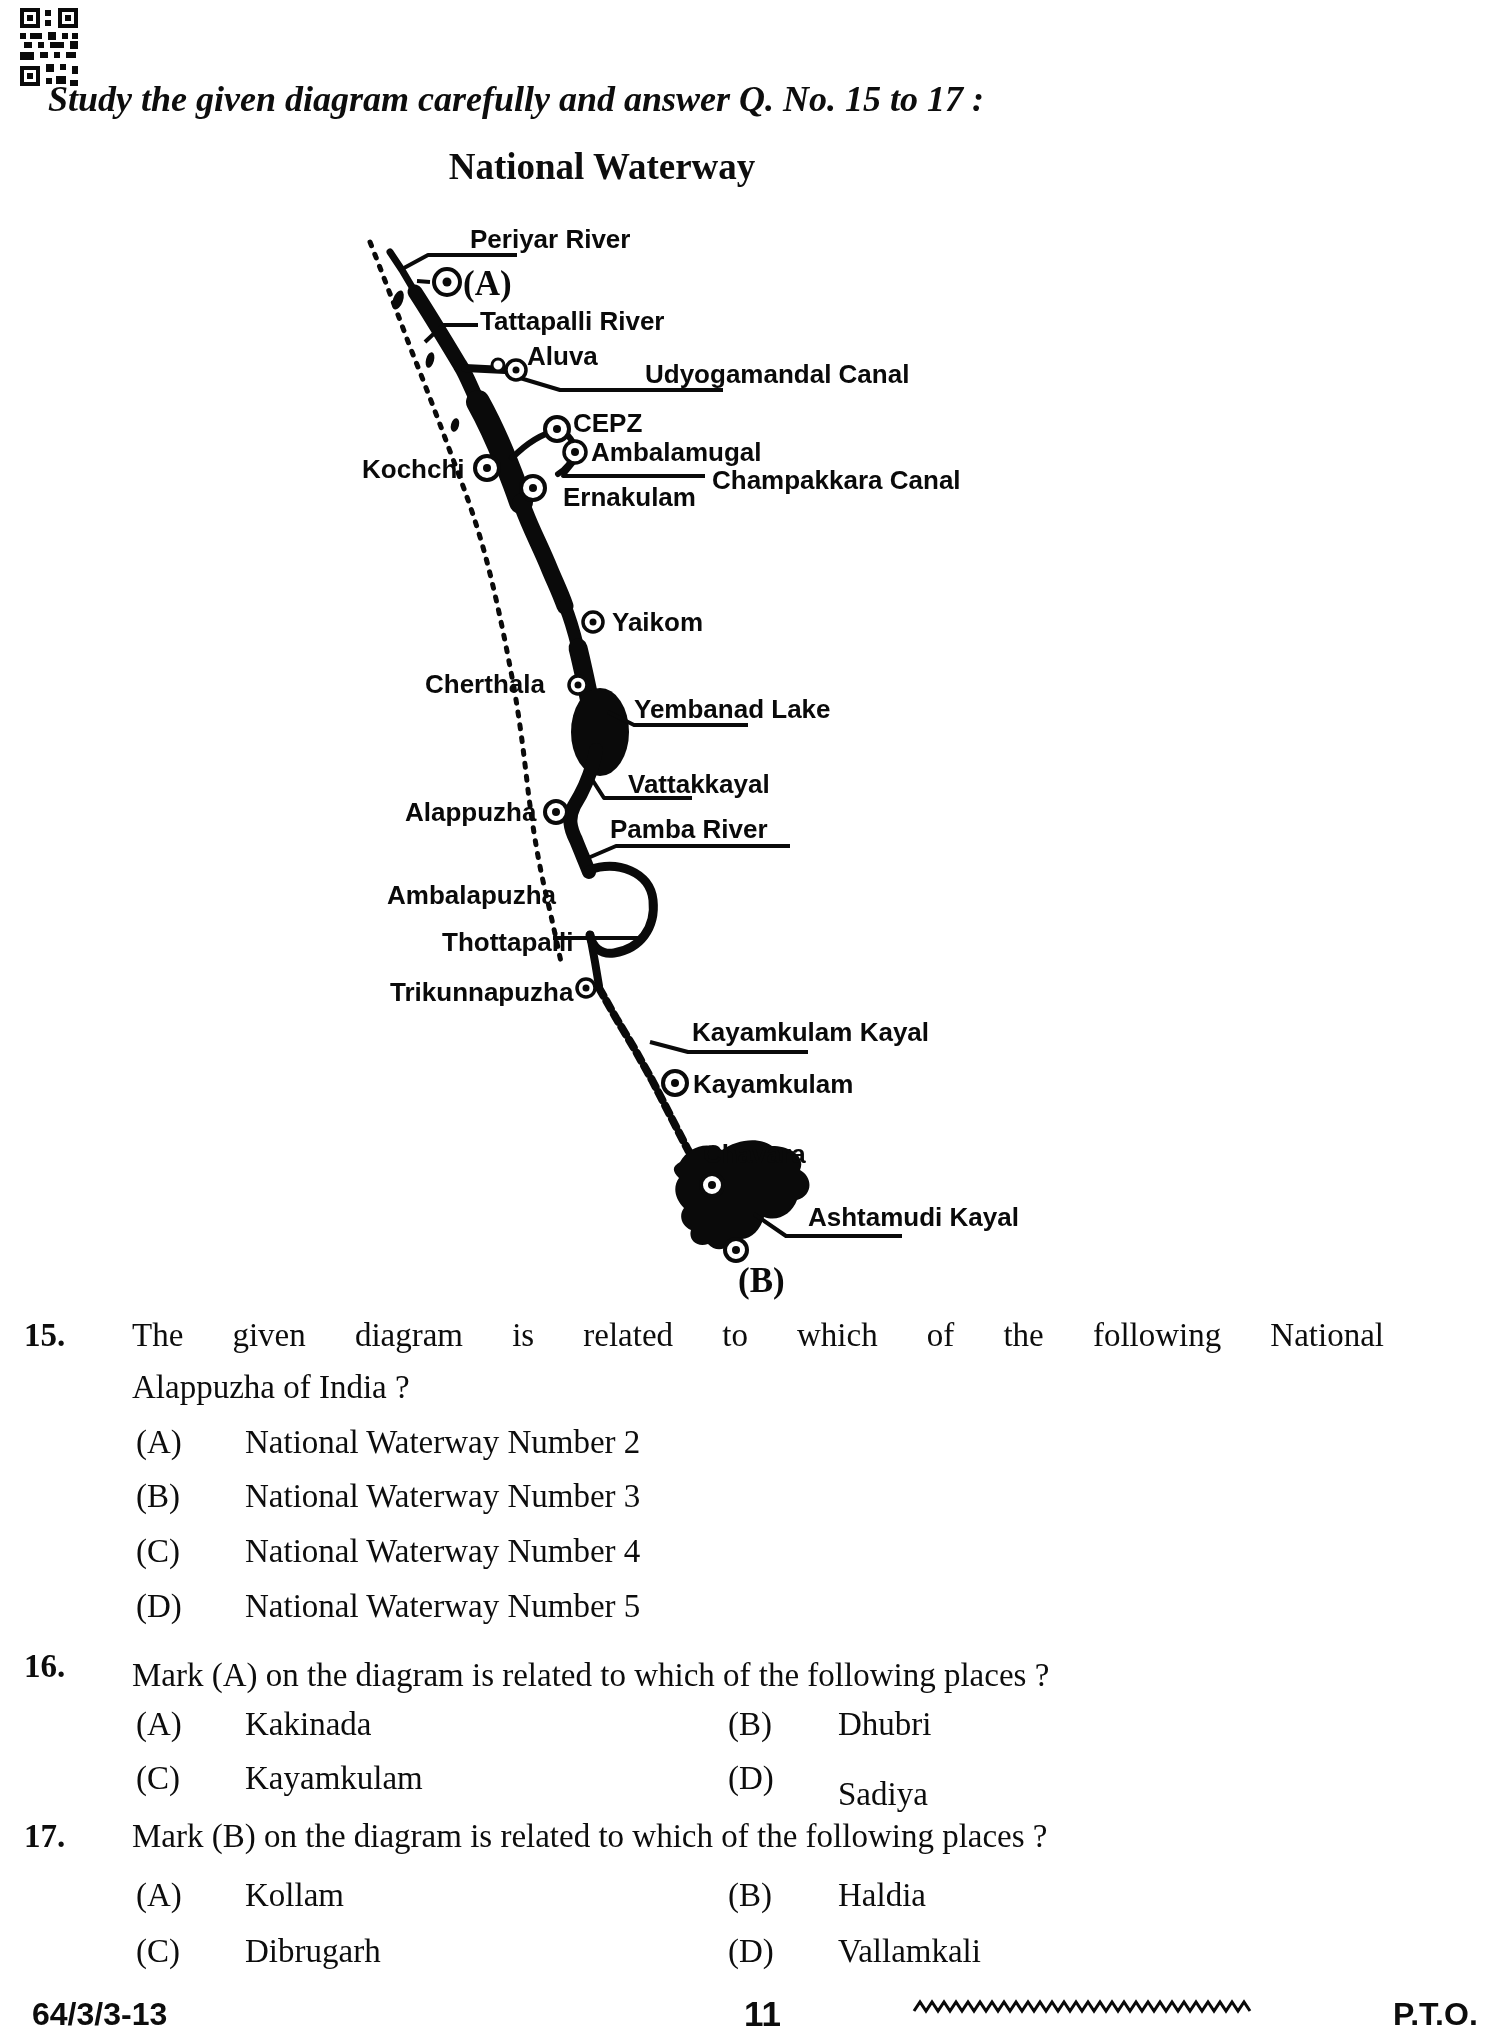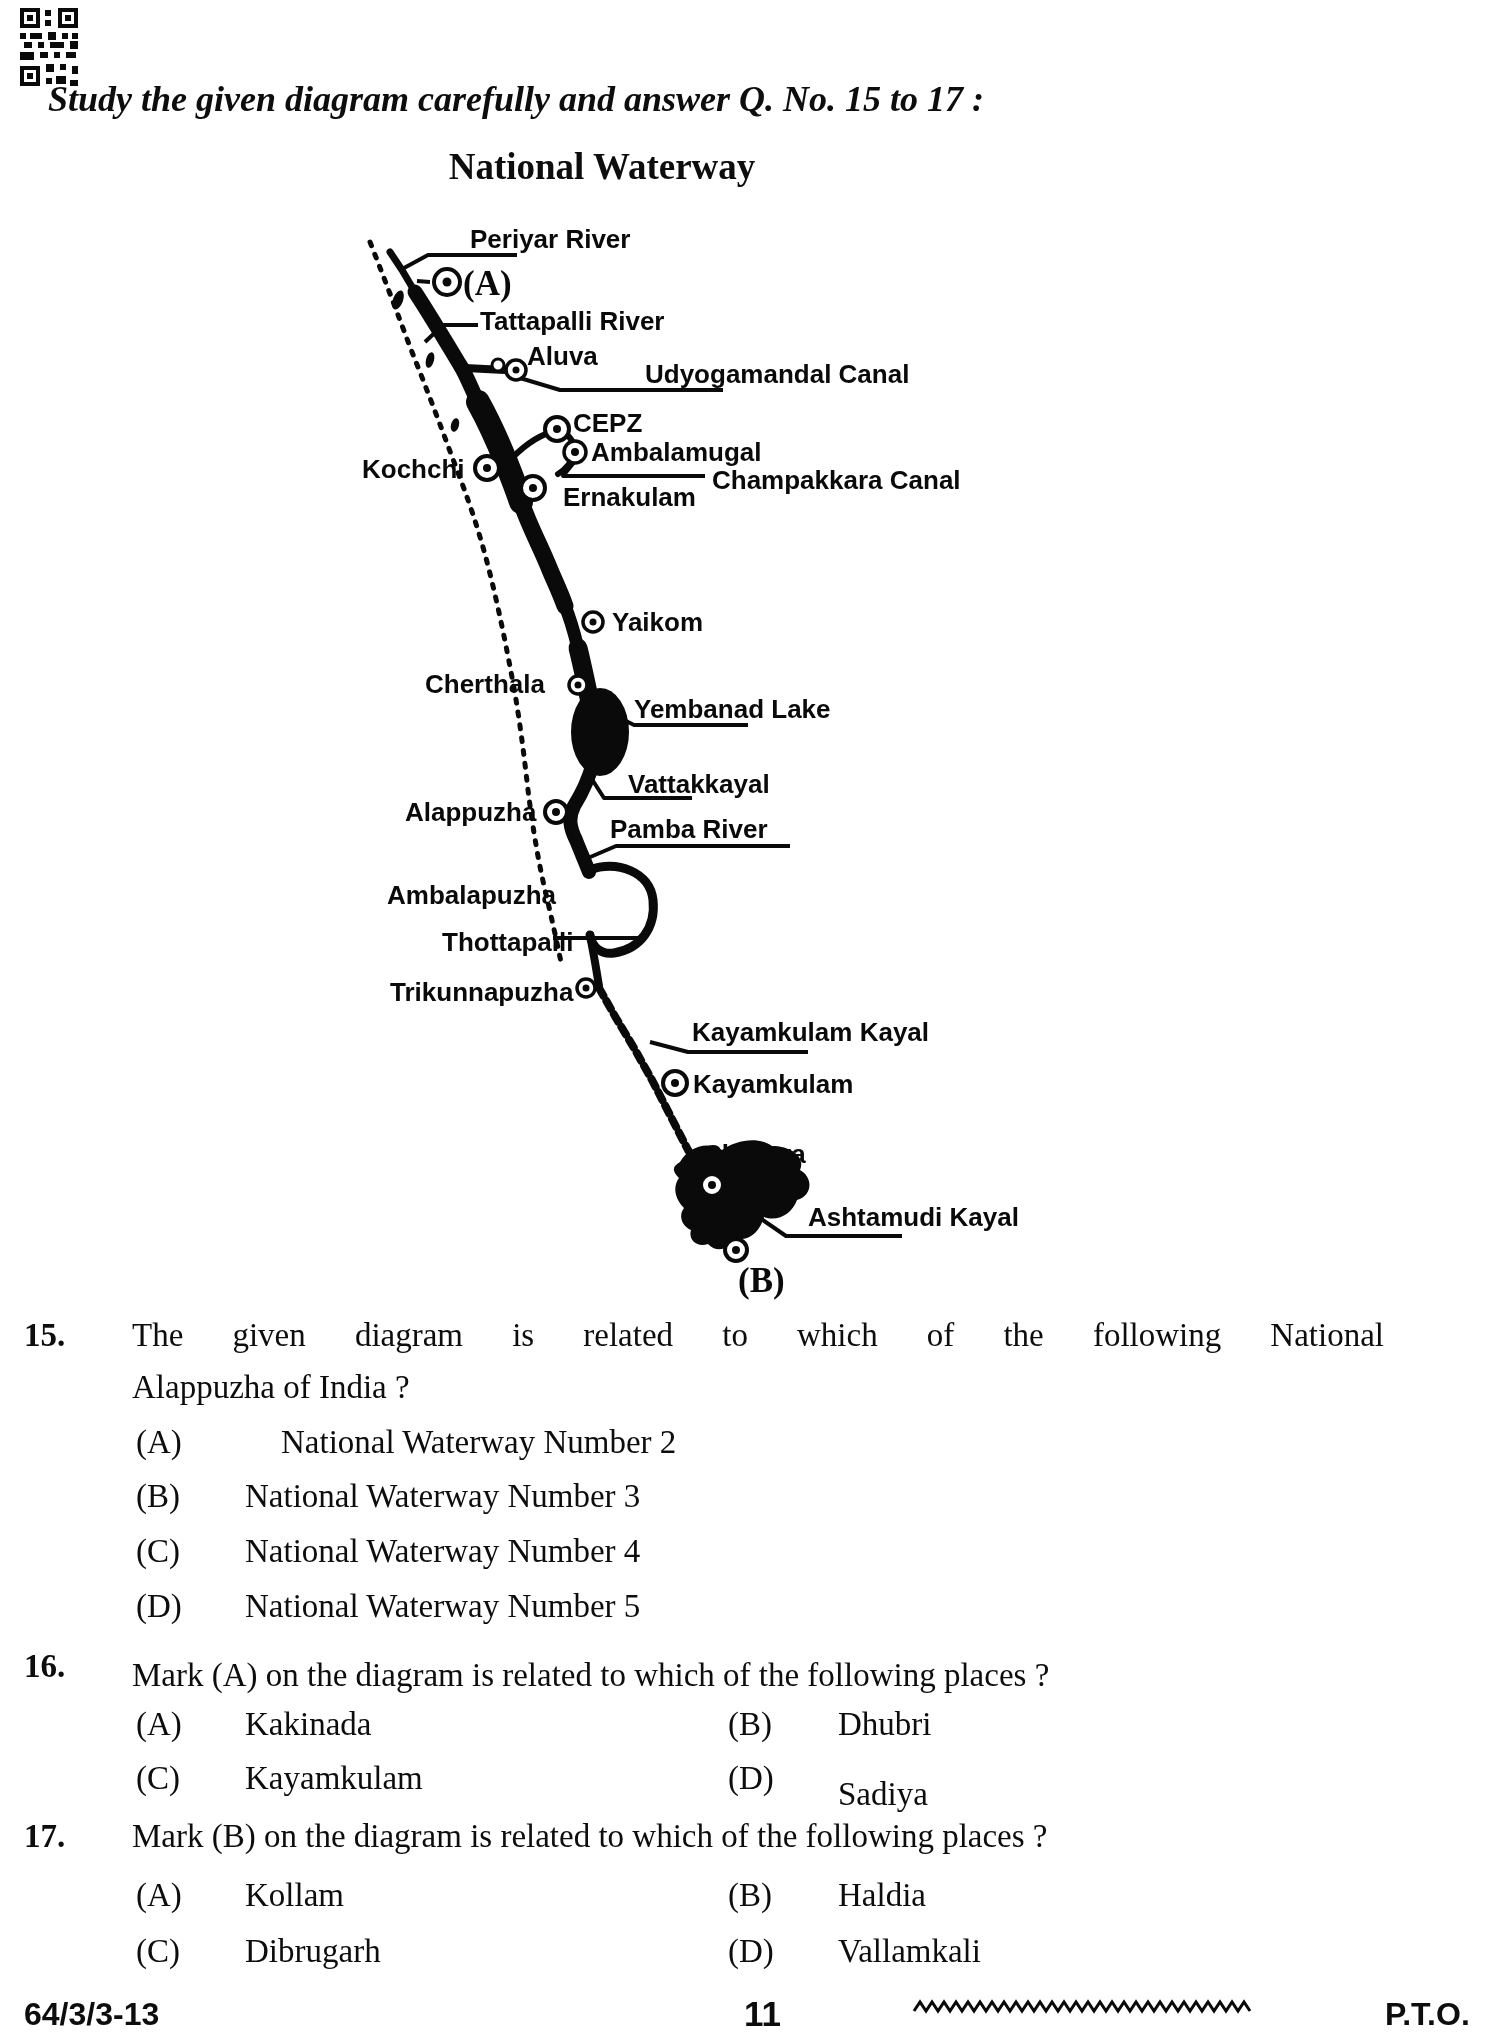--- a/index.html
+++ b/index.html
@@ -5,21 +5,21 @@
   html,body{margin:0;padding:0;background:#ffffff;}
   body{position:relative;width:1505px;height:2034px;font-family:"Liberation Serif",serif;color:#0d0d0d;overflow:hidden;}
   .abs{position:absolute;white-space:nowrap;}
   .instruction{font-style:italic;font-weight:bold;font-size:36px;}
   .map-title{font-weight:bold;font-size:37px;text-align:center;}
   .qnum{font-weight:bold;font-size:33px;}
   .qtext{font-size:33px;}
   .qline1{width:1252px;text-align:justify;text-align-last:justify;word-spacing:10px;}
   .optlabel{font-size:33px;}
   .opttext{font-size:33px;}
-  .footer-sans{font-family:"Liberation Sans",sans-serif;font-weight:bold;font-size:32px;}
+  .footer-sans{font-family:"Liberation Sans",sans-serif;font-weight:bold;font-size:32px;margin-left:8px;}
   .pageno{font-family:"Liberation Sans",sans-serif;font-size:35px;font-weight:bold;}
   svg text.ml{font-family:"Liberation Sans",sans-serif;font-weight:bold;font-size:26px;fill:#0a0a0a;}
   svg text.mserif{font-family:"Liberation Serif",serif;font-weight:bold;font-size:35px;fill:#0a0a0a;}
   svg .wline{stroke:#0a0a0a;fill:none;stroke-linecap:round;stroke-linejoin:round;}
   svg .leader{stroke:#0a0a0a;stroke-width:4;fill:none;stroke-linejoin:round;}
   svg .ring{stroke:#0a0a0a;fill:#ffffff;}
 </style>
 </head>
 <body>
 
@@ -185,21 +185,21 @@
   <text class="ml" x="703" y="1163">Chavara</text>
   <text class="ml" x="808" y="1226">Ashtamudi Kayal</text>
   <text class="mserif" x="738" y="1292">(B)</text>
 </svg>
 
 <div class="abs qnum" style="left:24px;top:1317px;">15.</div>
 <div class="abs qtext qline1" style="left:132px;top:1317px;">The given diagram is related to which of the following National</div>
 <div class="abs qtext" style="left:132px;top:1369px;">Alappuzha of India ?</div>
 
 <div class="abs optlabel" style="left:136px;top:1424px;">(A)</div>
-<div class="abs opttext" style="left:245px;top:1424px;margin-left:36px;">National Waterway Number 2</div>
+<div class="abs opttext" style="left:245px;top:1424px;">National Waterway Number 2</div>
 <div class="abs optlabel" style="left:136px;top:1478px;">(B)</div>
 <div class="abs opttext" style="left:245px;top:1478px;">National Waterway Number 3</div>
 <div class="abs optlabel" style="left:136px;top:1533px;">(C)</div>
 <div class="abs opttext" style="left:245px;top:1533px;">National Waterway Number 4</div>
 <div class="abs optlabel" style="left:136px;top:1588px;">(D)</div>
 <div class="abs opttext" style="left:245px;top:1588px;">National Waterway Number 5</div>
 
 <div class="abs qnum" style="left:24px;top:1648px;">16.</div>
 <div class="abs qtext" style="left:132px;top:1648px;margin-top:9px;">Mark (A) on the diagram is related to which of the following places ?</div>
 

